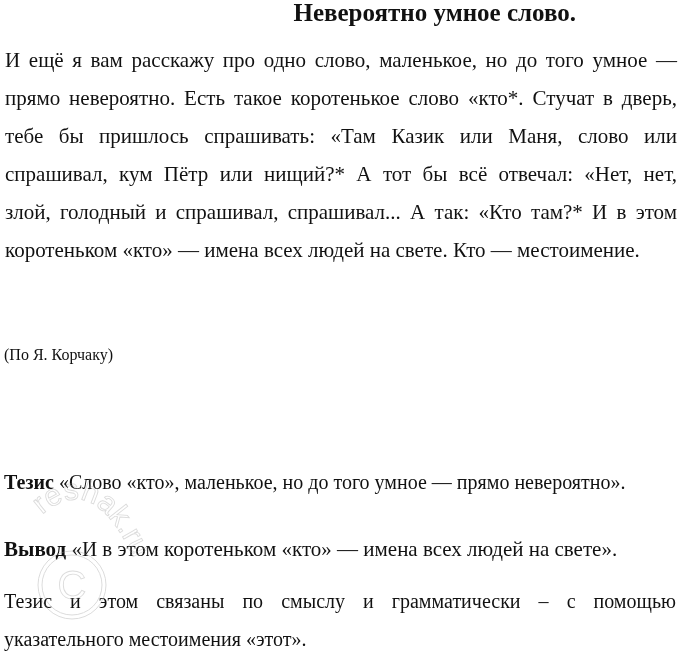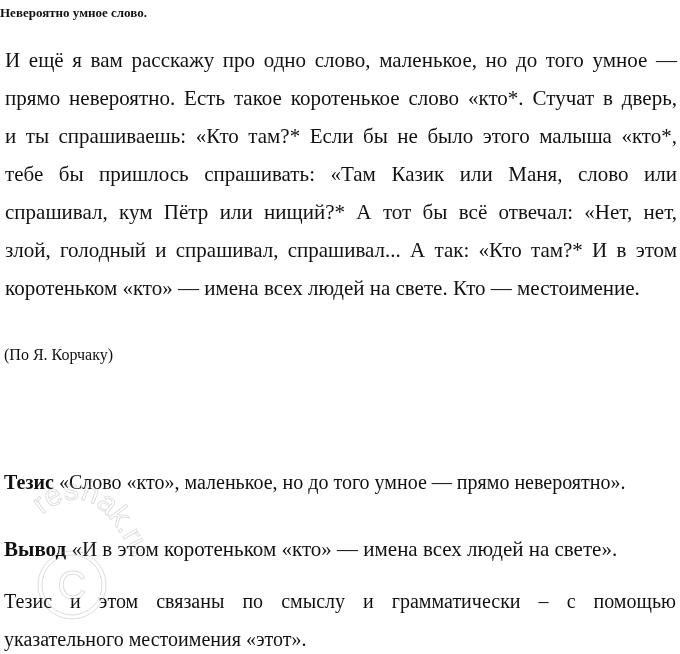--- a/index.html
+++ b/index.html
@@ -13,23 +13,23 @@
       position: relative;
       overflow: hidden;
       font-family: "Liberation Serif", "DejaVu Serif", serif;
       color: #111111;
     }
     .title {
       position: absolute;
       left: 0;
       top: 0;
       width: 576px;
-      text-align: left;
+      text-align: right;
       font-weight: bold;
-      font-size: 13px;
+      font-size: 25px;
       line-height: 26px;
     }
     .para {
       position: absolute;
       left: 4px;
       top: 40px;
       width: 672px;
       font-size: 21px;
       line-height: 38px;
       text-align: justify;
@@ -89,21 +89,20 @@
     }
   </style>
 </head>
 <body>
 
 <div class="title">Невероятно умное слово.</div>
 
 <div class="para">
   <span class="line">И ещё я вам расскажу про одно слово, маленькое, но до того умное —</span>
   <span class="line">прямо невероятно. Есть такое коротенькое слово «кто*. Стучат в дверь,</span>
-  <span class="line">и ты спрашиваешь: «Кто там?* Если бы не было этого малыша «кто*,</span>
   <span class="line">тебе бы пришлось спрашивать: «Там Казик или Маня, слово или</span>
   <span class="line">спрашивал, кум Пётр или нищий?* А тот бы всё отвечал: «Нет, нет,</span>
   <span class="line">злой, голодный и спрашивал, спрашивал... А так: «Кто там?* И в этом</span>
   <span class="line last">коротеньком «кто» — имена всех людей на свете. Кто — местоимение.</span>
 </div>
 
 <div class="source">(По Я. Корчаку)</div>
 
 <div class="thesis">
   <b class="label">Тезис</b><span> «Слово «кто», маленькое, но до того умное — прямо невероятно».</span>

